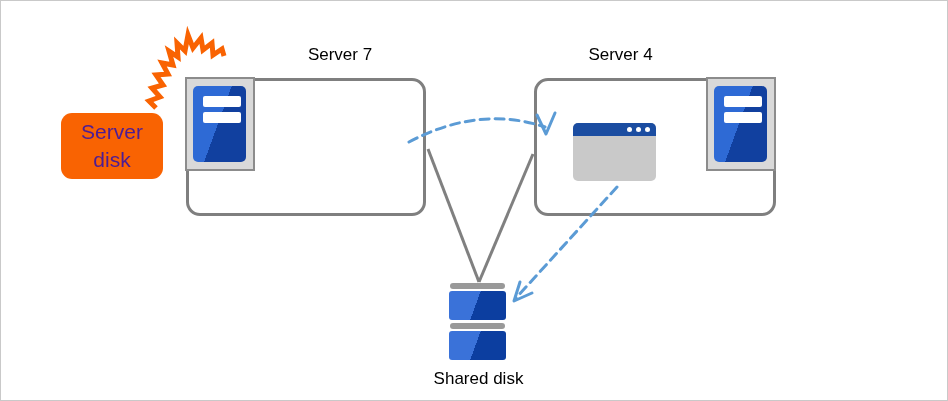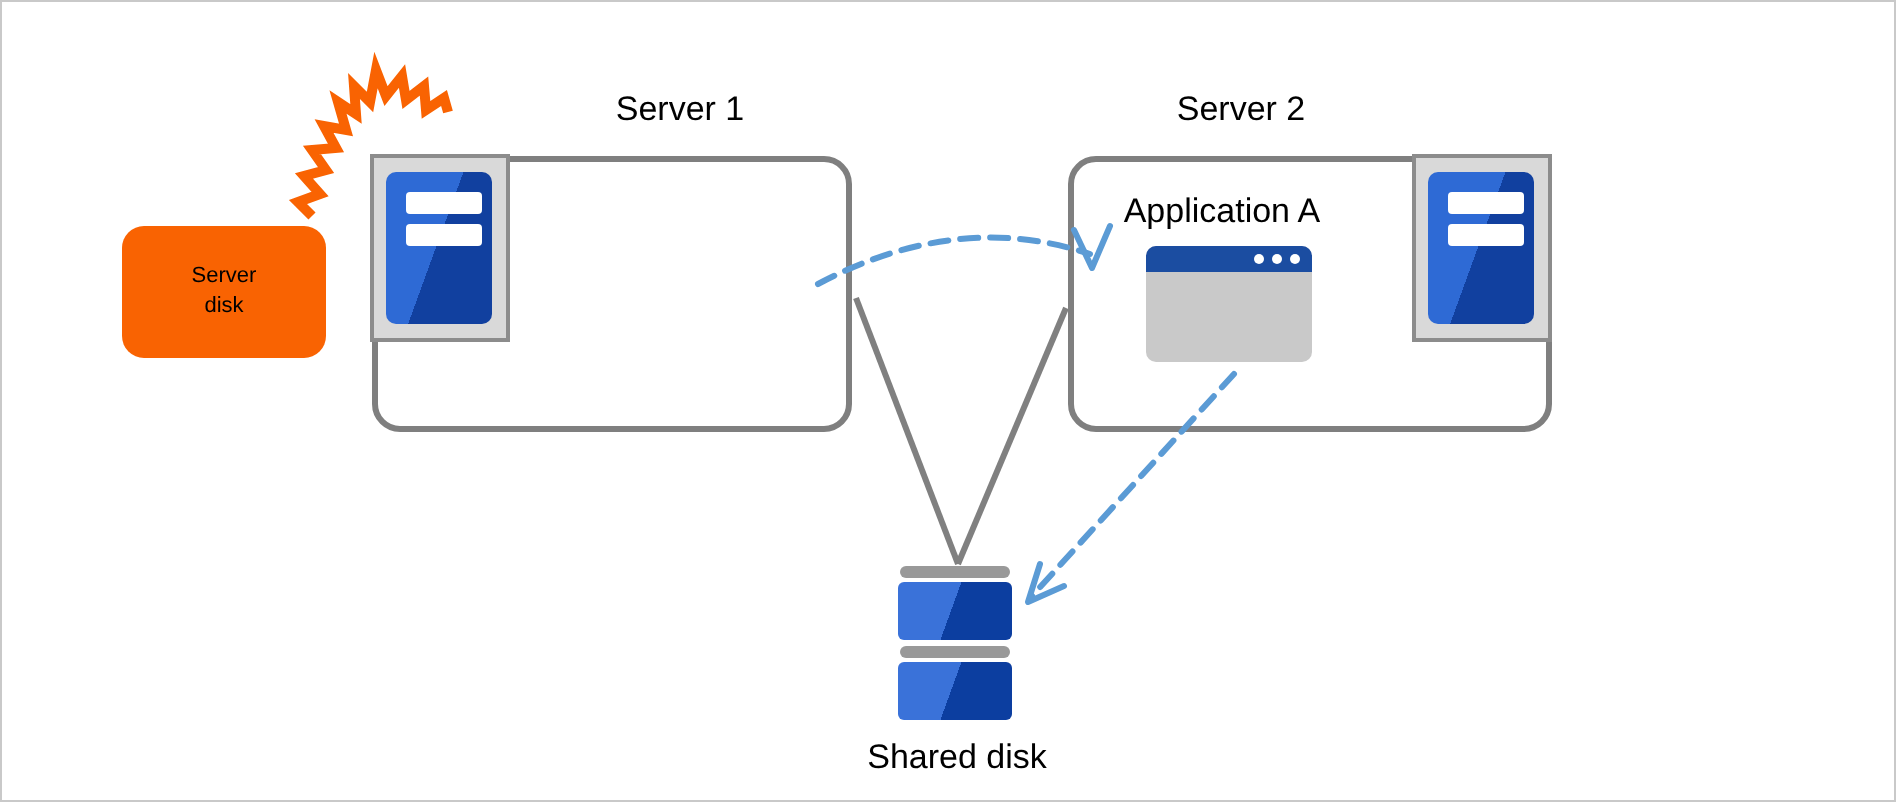--- a/index.html
+++ b/index.html
@@ -69,22 +69,22 @@
   .server-bar.b2 { top: 26px; }
 
   .badge {
     position: absolute;
     left: 60px;
     top: 112px;
     width: 102px;
     height: 66px;
     background: #f96302;
     border-radius: 11px;
-    color: #000000;
-    font-size: 11px;
+    color: #4c1d95;
+    font-size: 21px;
     line-height: 1.35;
     display: flex;
     flex-direction: column;
     align-items: center;
     justify-content: center;
     z-index: 4;
   }
 
   .window-icon {
     position: absolute;
@@ -166,23 +166,22 @@
 <div class="canvas">
 
   <div class="server-box" id="server1-box"></div>
   <div class="server-box" id="server2-box"></div>
 
   <svg class="overlay" width="948" height="401">
     <line x1="427" y1="148" x2="478" y2="281" stroke="#808080" stroke-width="3"></line>
     <line x1="532" y1="153" x2="478" y2="281" stroke="#808080" stroke-width="3"></line>
   </svg>
 
-  <div class="label" id="label-server1">Server 1</div>
-  <div class="label" id="label-server2">Server 2</div>
-  <div class="label" id="label-application">Application A</div>
+  <div class="label" id="label-server1">Server 7</div>
+  <div class="label" id="label-server2">Server 4</div>
   <div class="label" id="label-shared-disk">Shared disk</div>
 
   <div class="badge">
     <span>Server</span>
     <span>disk</span>
   </div>
 
   <div class="server-icon" id="server1-icon">
     <div class="server-unit">
       <div class="server-bar b1"></div>

